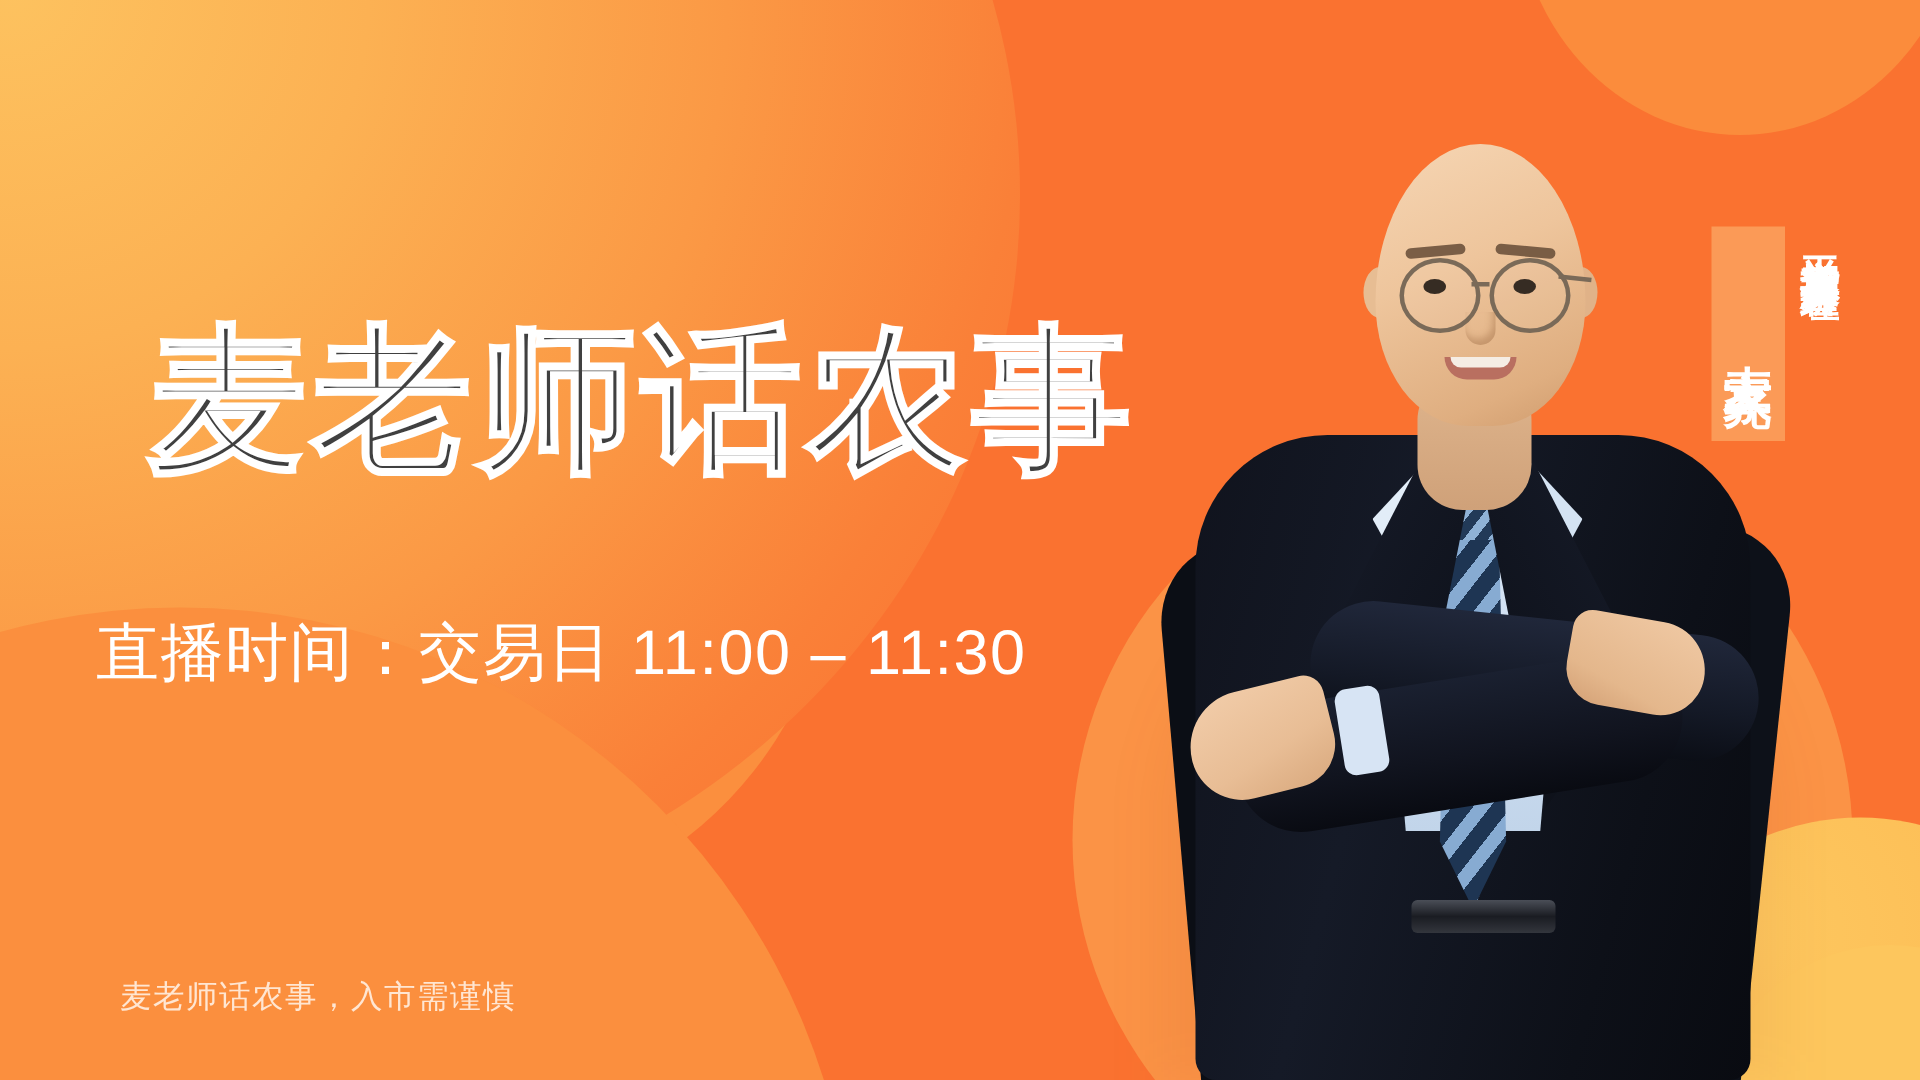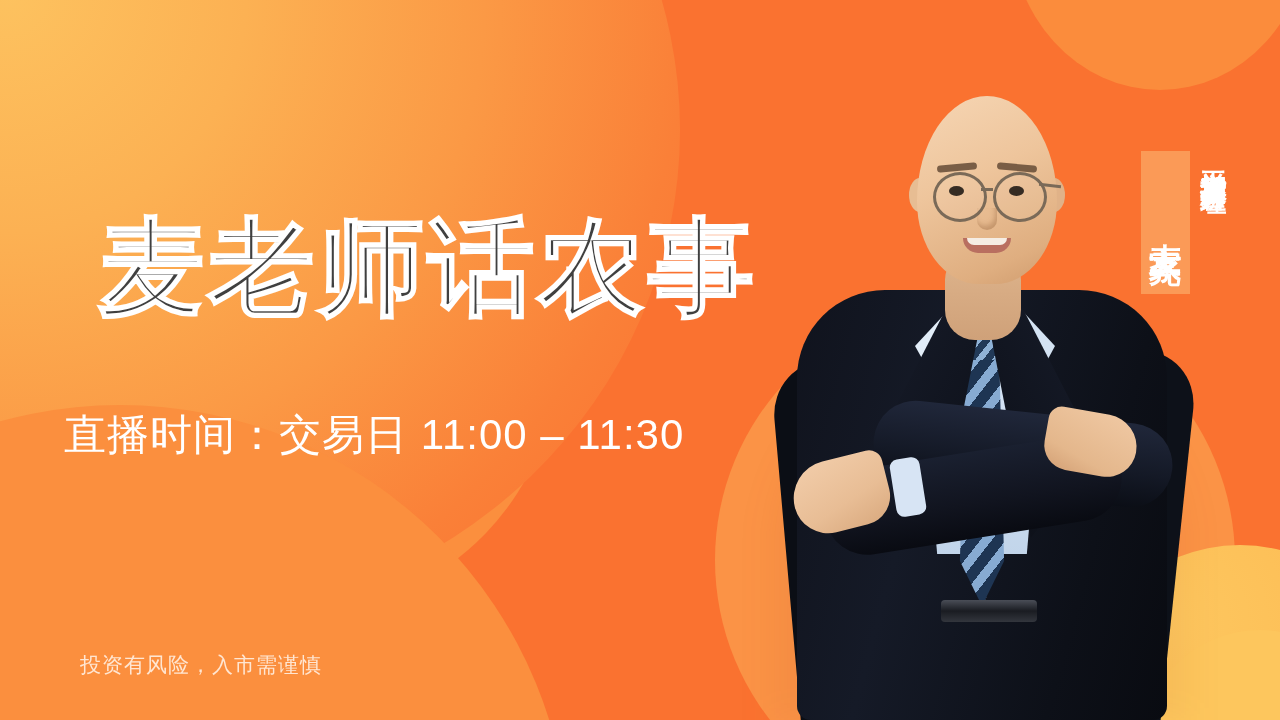--- a/index.html
+++ b/index.html
@@ -518,21 +518,21 @@
       <div class="p-mouth">
         <div class="p-teeth"></div>
       </div>
     </div>
   </div>
 
   <div class="title">麦老师话农事</div>
 
   <div class="subtitle">直播时间：交易日 11:00 – 11:30</div>
 
-  <div class="disclaimer">投资有风险，入市需谨慎</div>
+  <div class="disclaimer">麦老师话农事，入市需谨慎</div>
 
   <div class="name-box">
     <span class="name-text">麦家亮</span>
   </div>
 
   <div class="role-text">平安期货投资分析经理</div>
 
 </div>
 
 </body></html>

